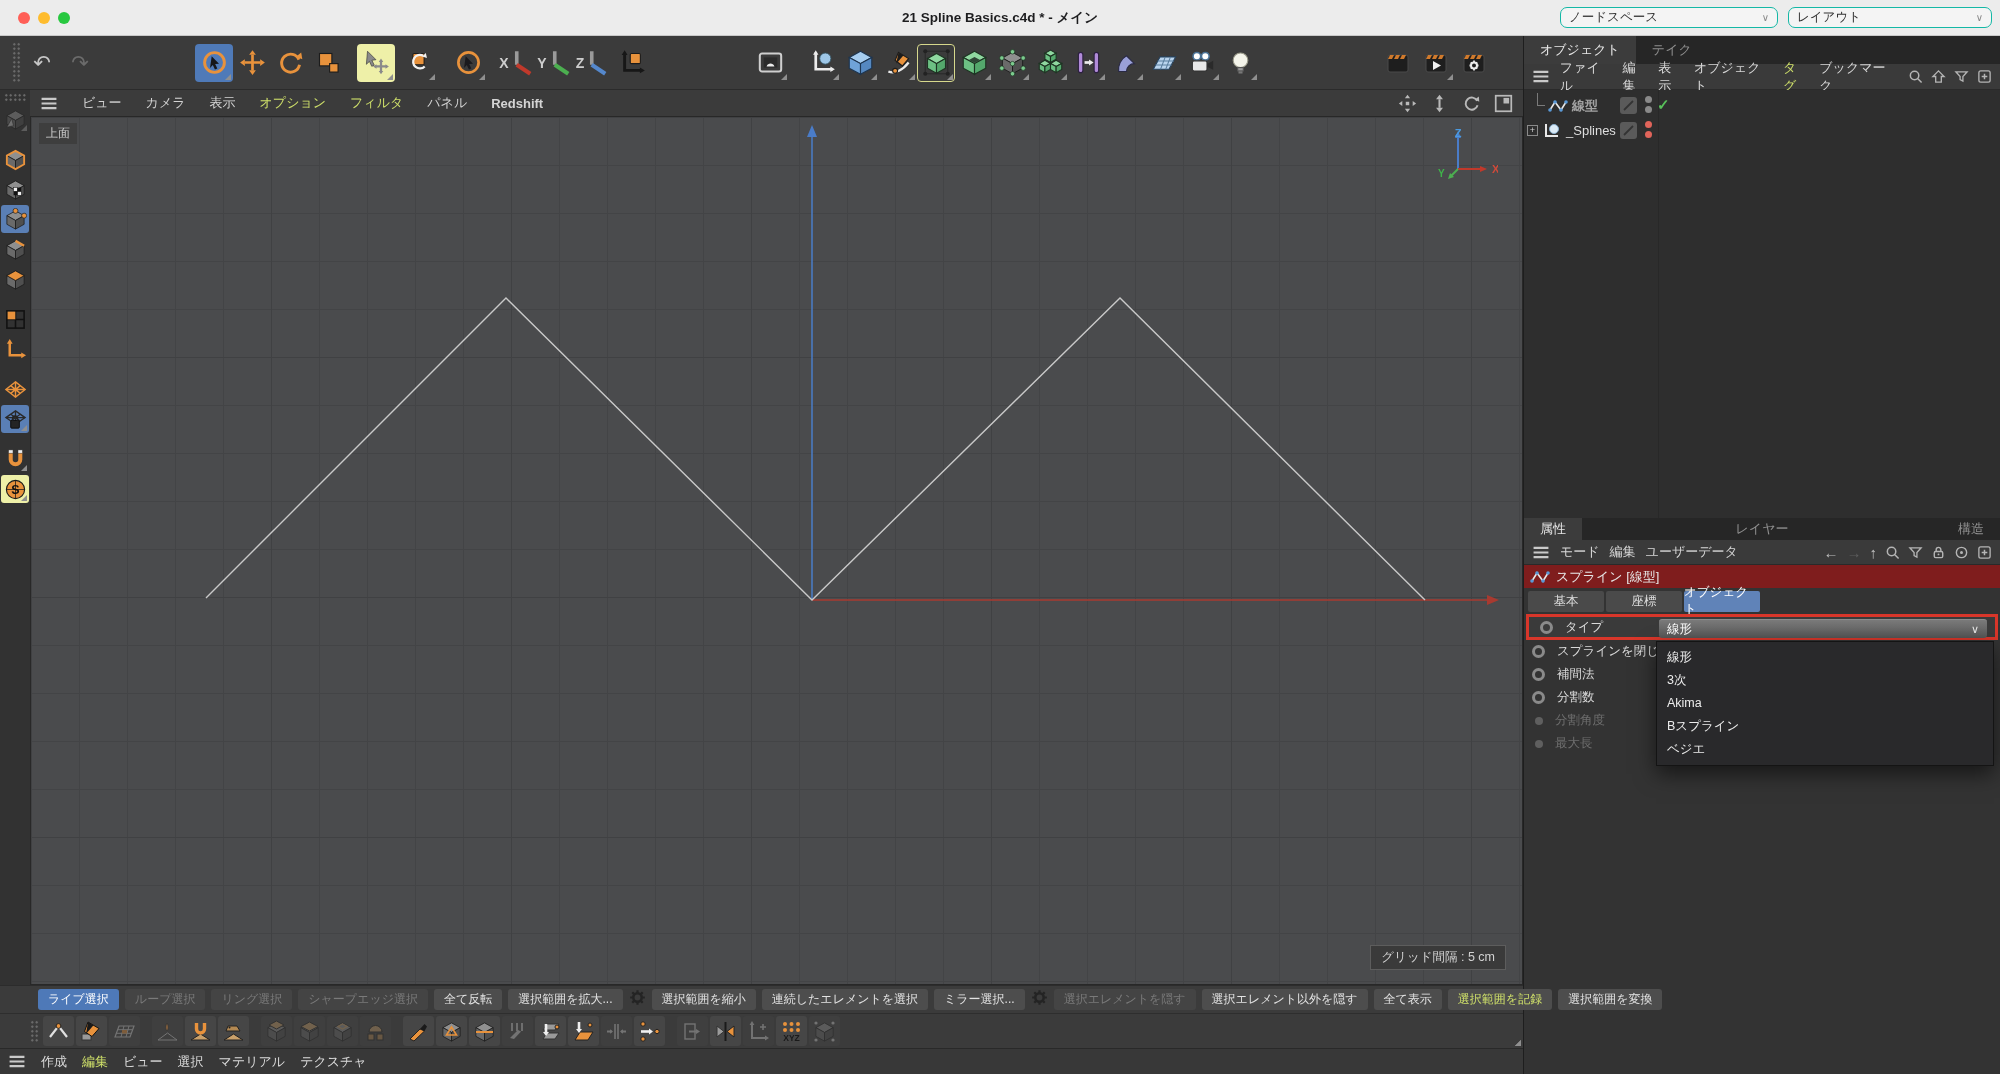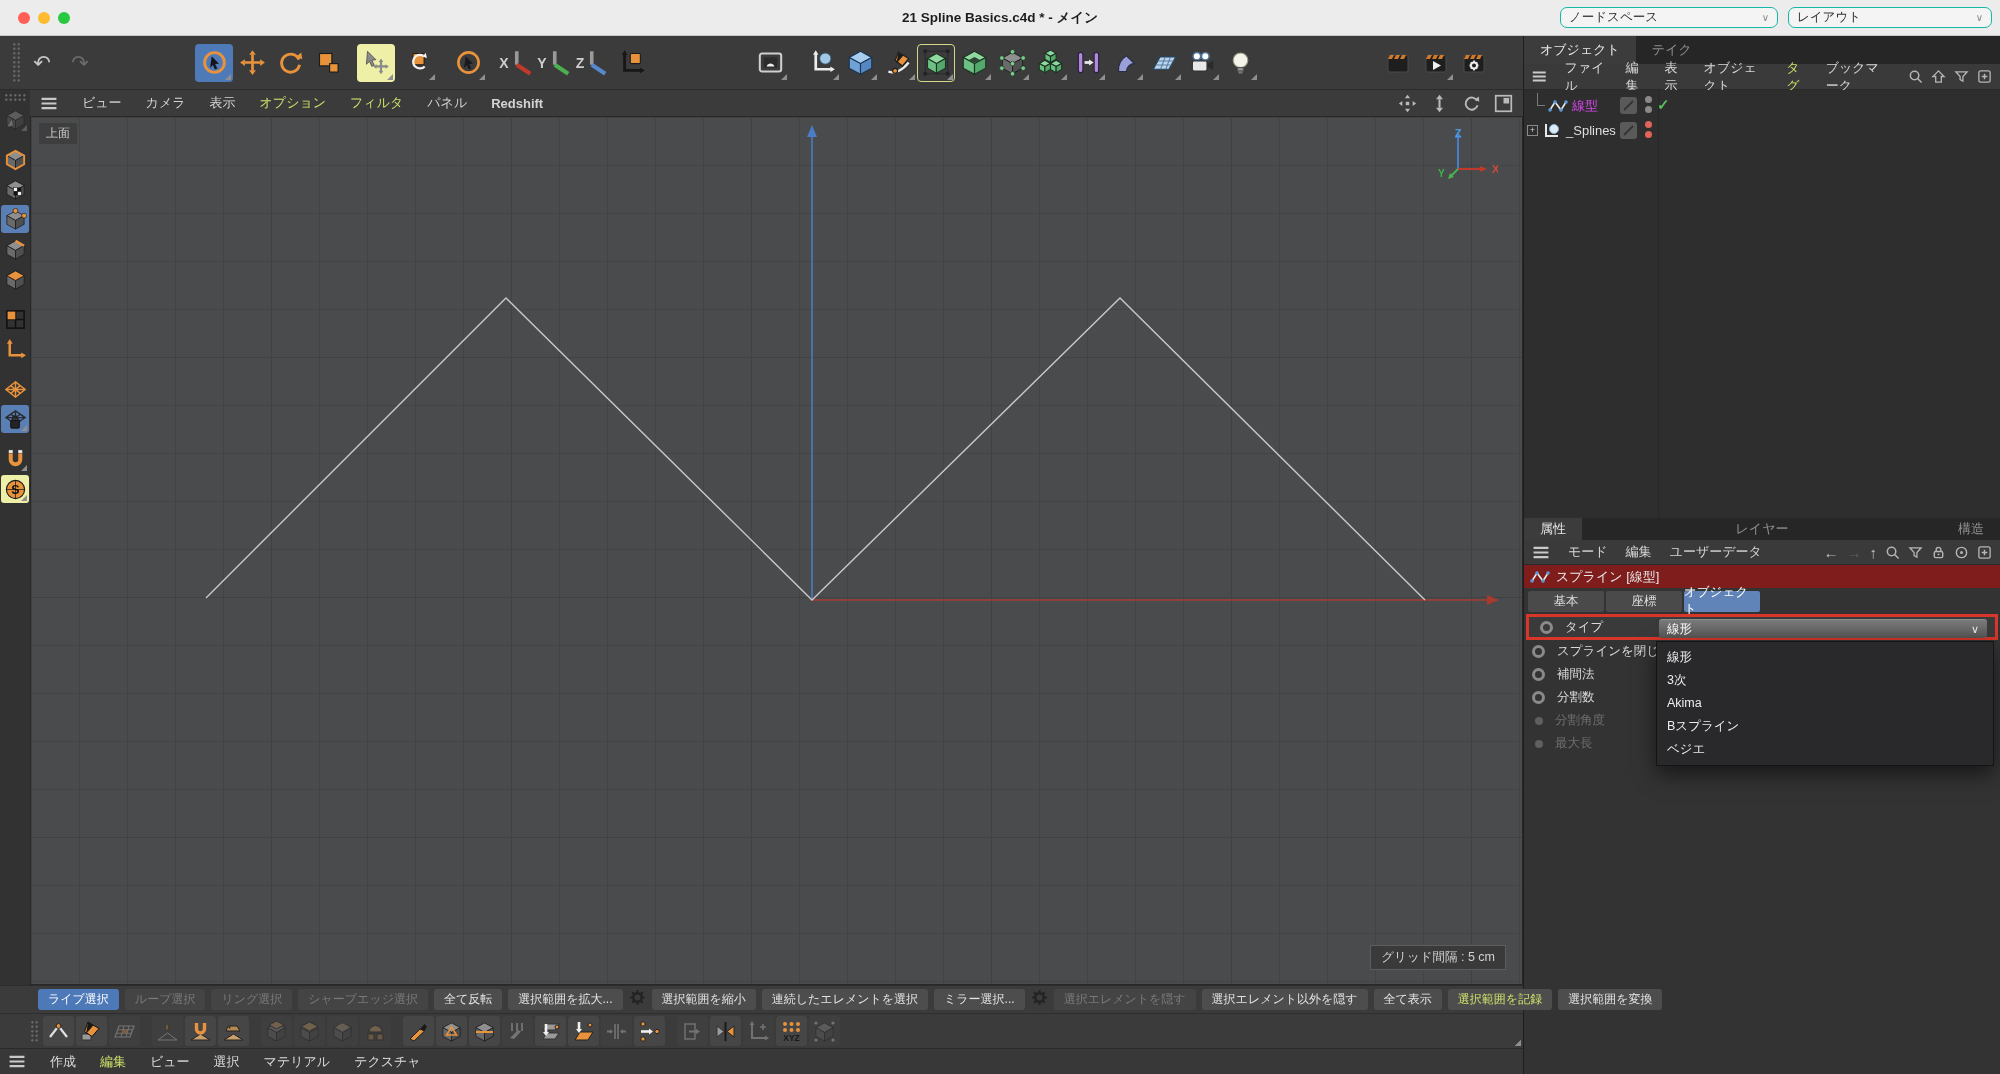--- a/index.html
+++ b/index.html
@@ -79,32 +79,32 @@
   .scene { left:0; top:0; }
   .gizmo { right:24px; top:8px; }
 
   
   .right-panel { left:1523px; top:36px; width:477px; height:1038px; background:#2f2f2f;
     border-left:1px solid #1e1e1e; }
   .ptabs { display:flex; height:28px; background:#262626; align-items:stretch; }
   .ptab { padding:0 16px; display:flex; align-items:center; font-size:13px; color:#8f8f8f; }
   .ptab.active { background:#3c3c3c; color:#e8e8e8; }
   .pmenubar { height:26px; background:#3a3a3a; display:flex; align-items:center;
-    padding:0 8px; gap:18px; font-size:13px; color:#d8d8d8; border-bottom:1px solid #2a2a2a; }
+    padding:0 8px; gap:10px; font-size:13px; color:#d8d8d8; border-bottom:1px solid #2a2a2a; }
   .pmenubar .icon-group { margin-left:auto; display:flex; gap:8px; align-items:center; }
   .pmenubar .icon-group svg { width:15px; height:15px; }
   .pmenubar .aw { font-size:15px; color:#c0c0c0; }
   .pmenubar .aw.dimg { color:#5e5e5e; }
   .hb { width:18px; height:13px; }
 
   .om-list { height:428px; position:relative; background:#2e2e2e; padding-top:3px; }
   .om-colline { position:absolute; left:134px; top:0; bottom:0; width:1px; background:#282828; }
   .om-row { height:25px; display:flex; align-items:center; position:relative; font-size:13px; }
   .om-row .lbl { margin-left:4px; color:#dedede; }
-  .om-row .lbl.selected { color:#d946ef; }
+  .om-row .lbl.selected { color:#a3a3a3;font-weight:bold; }
   .tree-elbow { width:16px; height:25px; flex:none; position:relative; margin-left:6px; }
   .tree-elbow::before { content:""; position:absolute; left:7px; top:0; width:1px; height:13px; background:#7a7a7a; }
   .tree-elbow::after { content:""; position:absolute; left:7px; top:12px; width:8px; height:1px; background:#7a7a7a; }
   .expand-box { width:11px; height:11px; border:1px solid #8a8a8a; color:#cfcfcf; font-size:9px;
     line-height:9px; text-align:center; margin-left:3px; margin-right:2px; flex:none; }
   .om-icon { width:20px; height:18px; margin-left:2px; flex:none; }
   .tgl { position:absolute; }
   .slash-sq { left:96px; width:17px; height:17px; border-radius:3px; background:#5a5a5a; top:4px; }
   .slash-sq svg { width:17px; height:17px; }
   .dotcol { left:121px; top:3px; display:flex; flex-direction:column; gap:3px; }
@@ -150,21 +150,21 @@
 
   .tool-row { left:0; top:1013px; width:1523px; height:35px; background:#3b3b3b;
     border-top:1px solid #2e2e2e; display:flex; align-items:center; gap:2px; padding-left:30px; }
   .tico { width:31px; height:30px; border-radius:3px; background:#464646; display:flex;
     align-items:center; justify-content:center; flex:none; }
   .tico svg { width:23px; height:23px; }
   .tico.dimi { opacity:.38; }
   .tgap { width:8px; flex:none; }
 
   .bottom-menubar { left:0; top:1048px; width:1523px; height:26px; background:#383838;
-    border-top:1px solid #292929; display:flex; align-items:center; gap:24px; padding-left:8px;
+    border-top:1px solid #292929; display:flex; align-items:center; gap:15px; padding-left:8px;
     font-size:13px; color:#dcdcdc; }
 </style>
 </head>
 <body>
 
 <svg width="0" height="0" style="position:absolute">
   <defs>
     <g id="cubeg">
       <polygon points="12,3 21,8 12,13 3,8" fill="#8f8f8f" stroke="#1c1c1c" stroke-width=".8"></polygon>
       <polygon points="3,8 12,13 12,22 3,17" fill="#6a6a6a" stroke="#1c1c1c" stroke-width=".8"></polygon>

